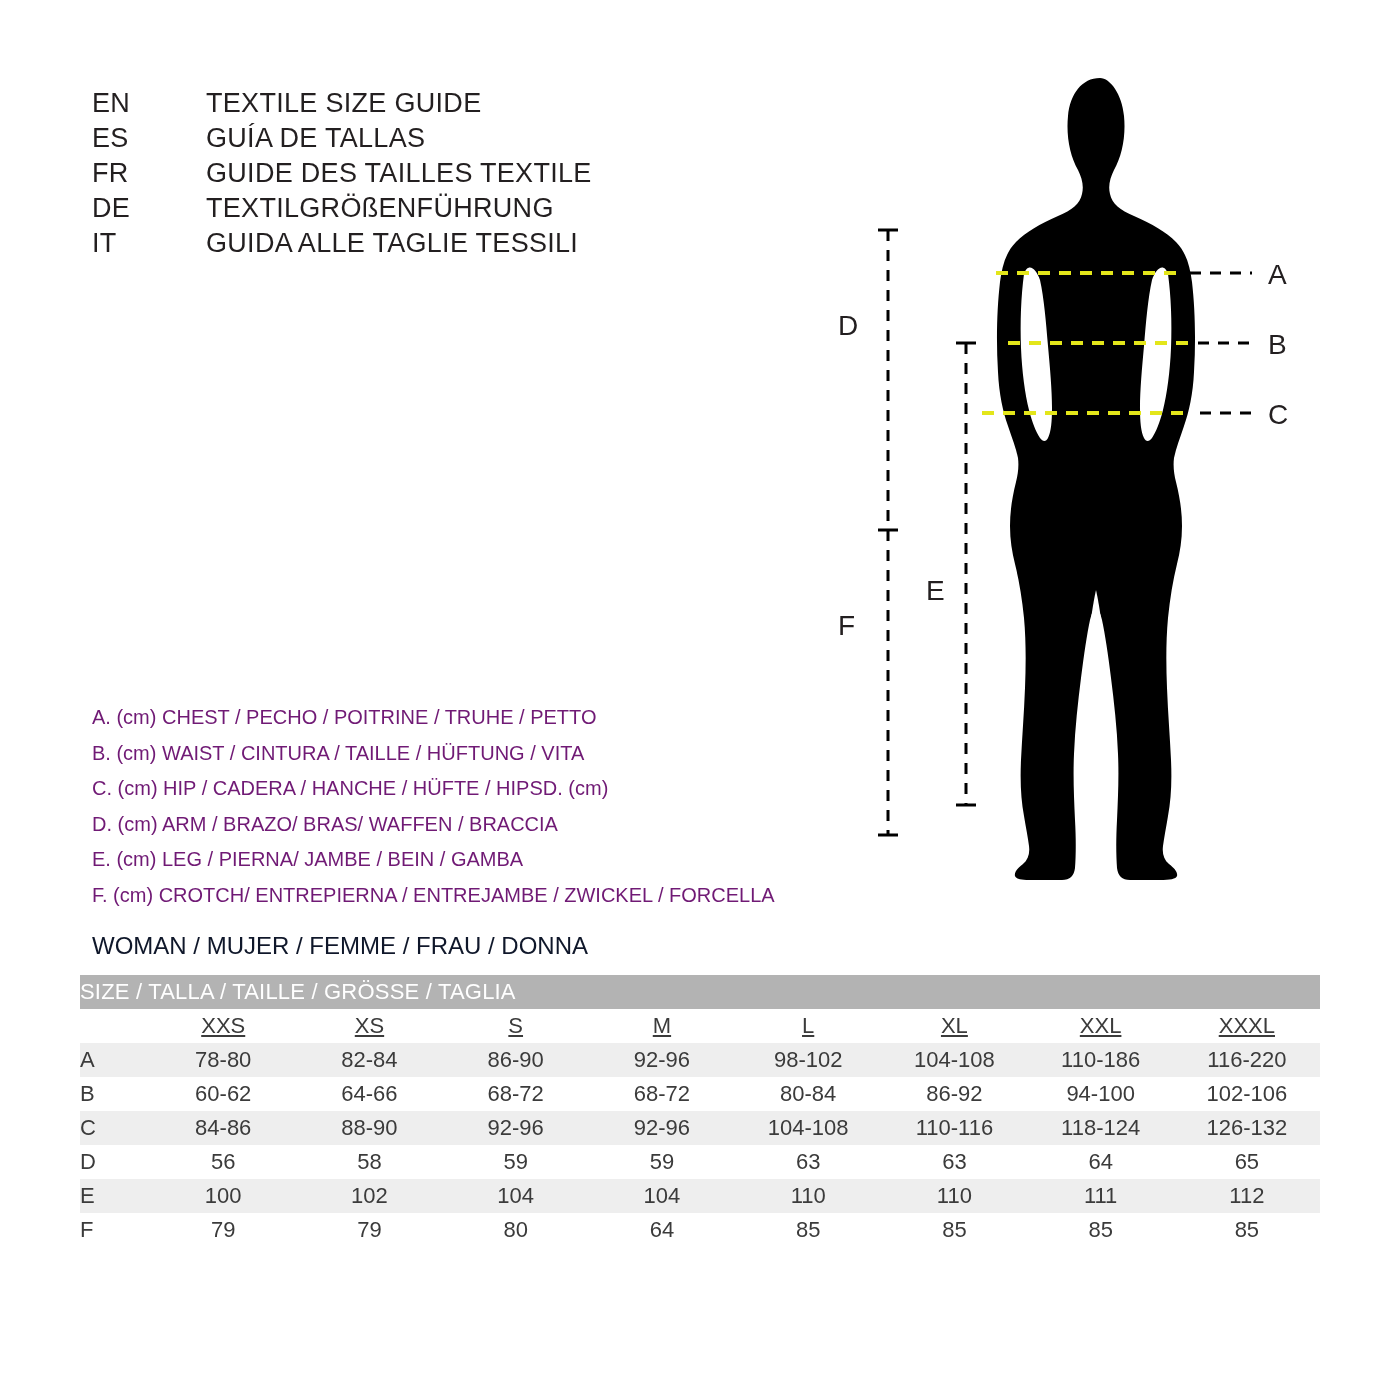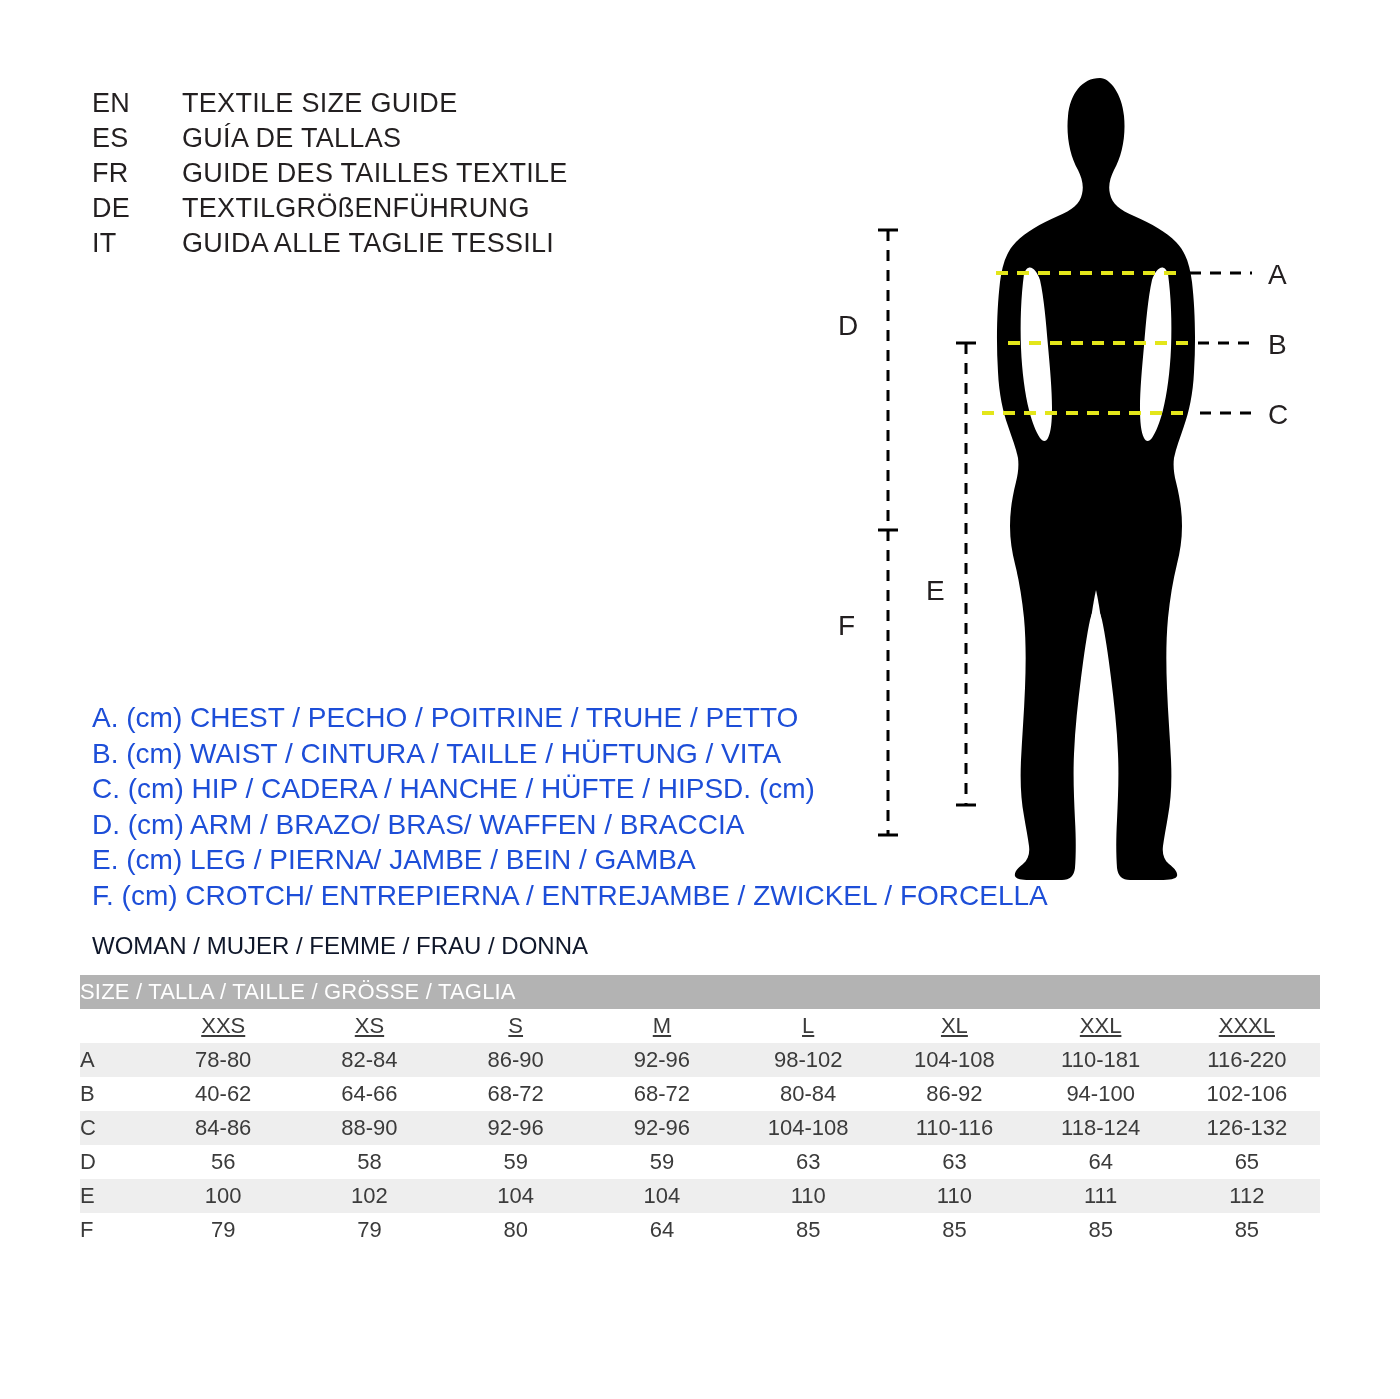--- a/index.html
+++ b/index.html
@@ -23,40 +23,41 @@
     top: 86px;
     width: 700px;
   }
   .lang-row {
     display: flex;
     align-items: baseline;
     font-size: 27px;
     line-height: 35px;
     letter-spacing: 0.3px;
     color: #231f20;
+    gap: 24px;
   }
   .lang-code {
     width: 90px;
     flex: 0 0 90px;
   }
   .lang-text {
     flex: 1 1 auto;
   }
 
   
   #legend {
     position: absolute;
     left: 92px;
     top: 700px;
     width: 820px;
   }
   .legend-row {
-    font-size: 28px;
+    font-size: 20px;
     line-height: 35.5px;
-    color: #1d4ed8;
+    color: #701a75;
     white-space: nowrap;
   }
 
   #woman-label {
     position: absolute;
     left: 92px;
     top: 932px;
     font-size: 24px;
     color: #0f172a;
   }
@@ -314,27 +315,27 @@
     </tr>
 
     <tr class="shade">
       <td class="rowlabel">A</td>
       <td>78-80</td>
       <td>82-84</td>
       <td>86-90</td>
       <td>92-96</td>
       <td>98-102</td>
       <td>104-108</td>
-      <td>110-181</td>
+      <td>110-186</td>
       <td>116-220</td>
     </tr>
 
     <tr class="plain">
       <td class="rowlabel">B</td>
-      <td>40-62</td>
+      <td>60-62</td>
       <td>64-66</td>
       <td>68-72</td>
       <td>68-72</td>
       <td>80-84</td>
       <td>86-92</td>
       <td>94-100</td>
       <td>102-106</td>
     </tr>
 
     <tr class="shade">

